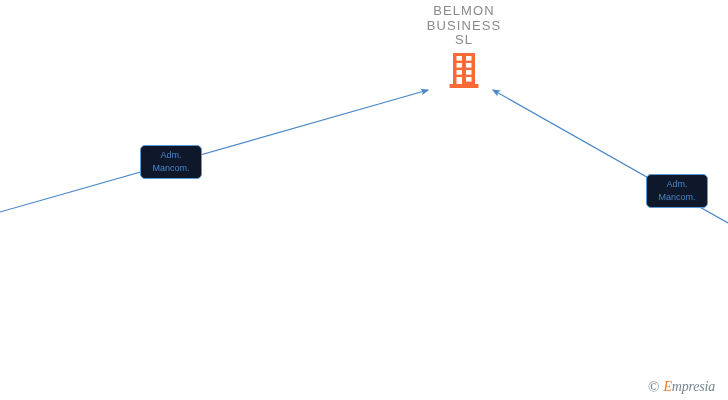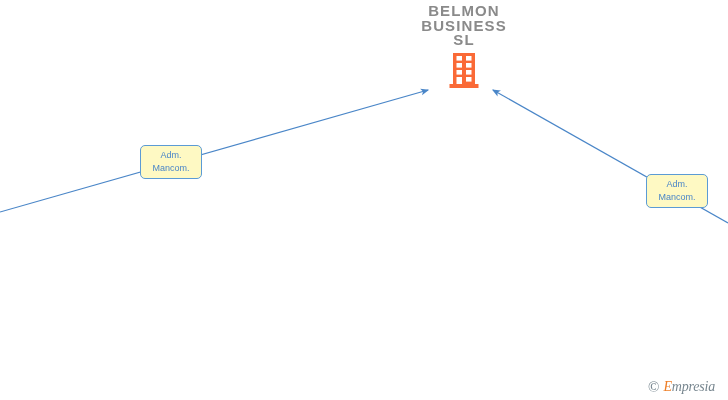--- a/index.html
+++ b/index.html
@@ -30,42 +30,42 @@
 
   
   .company-node {
     position: absolute;
     left: 389px;
     top: 4px;
     width: 150px;
     text-align: center;
   }
   .company-title {
-    font-size: 15px;
-    font-weight: bold;
+    font-size: 13px;
+    font-weight: normal;
     letter-spacing: 1.1px;
     line-height: 14.5px;
     color: #8a8a8a;
     white-space: pre-line;
     font-family: "Liberation Sans", sans-serif;
   }
   .company-icon {
     margin: 5px auto 0 auto;
     width: 30px;
     height: 35px;
     display: block;
   }
 
   
   .rel-label {
     position: absolute;
     box-sizing: border-box;
     border: 1px solid #5b9bd5;
     border-radius: 5px;
-    background: #fef9c3;
+    background: #0f172a;
     color: #4a86c8;
     font-size: 9px;
     line-height: 13px;
     text-align: center;
     padding-top: 3px;
     white-space: pre-line;
     font-family: "Liberation Sans", sans-serif;
     z-index: 5;
   }
   .rel-label.left-label {

